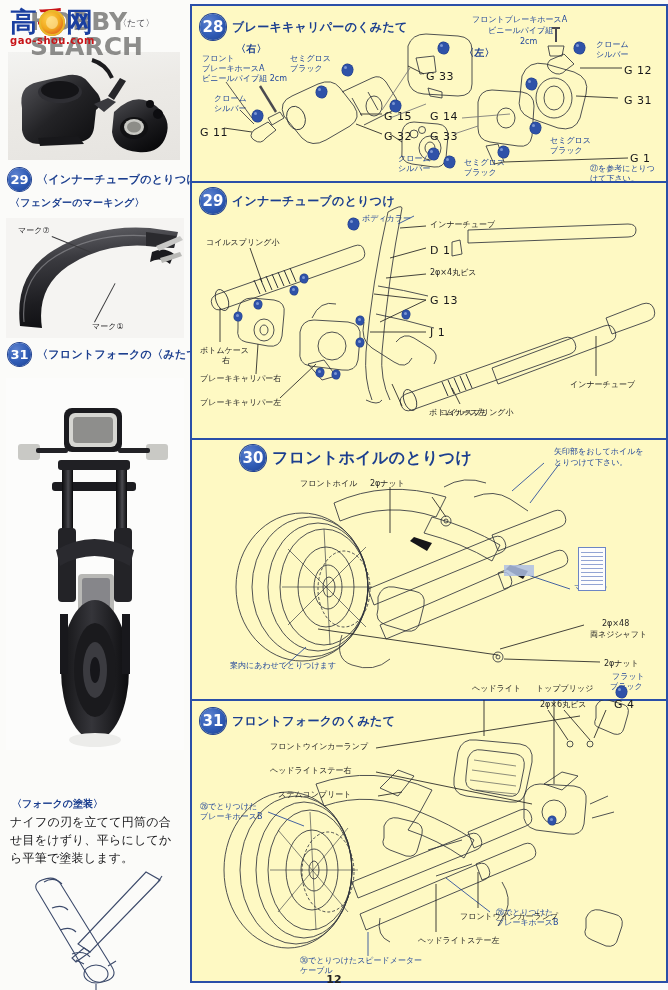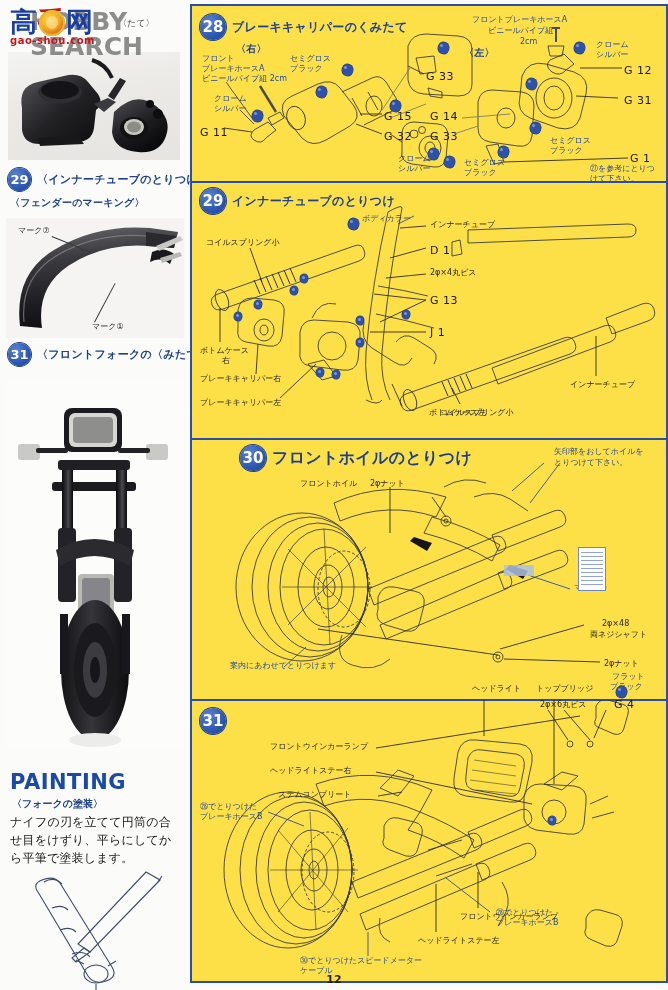--- a/index.html
+++ b/index.html
@@ -49,21 +49,21 @@
 
   
   .painting-h{position:absolute;left:10px;top:770px;color:#1a49a8;font-size:21px;font-weight:700;
      letter-spacing:.5px;font-family:"DejaVu Sans","Liberation Sans",sans-serif;}
   .painting-sub{position:absolute;left:12px;top:797px;color:#1c3f8f;font-size:10px;font-weight:700;}
   .painting-body{position:absolute;left:10px;top:813px;width:168px;font-size:12px;color:#17171a;
      line-height:1.5;letter-spacing:.2px;}
 
   
   .rightwrap{position:absolute;left:190px;top:4px;width:474px;height:975px;
-    border:2px solid #2a4fa8;background:#fde047;}
+    border:2px solid #2a4fa8;background:#fef9c3;}
   .divider{position:absolute;left:0;right:0;height:1.5px;background:#2a4fa8;}
 
   .stage{position:absolute;}
 
   
   .ld{position:absolute;background:#3a3a3d;height:1px;transform-origin:0 0;}
 
   
   .blob{position:absolute;width:11px;height:12px;background:#2f52a8;
      border-radius:48% 52% 45% 55%/55% 45% 55% 45%;box-shadow:0 0 0 .5px #1e3a84;}
@@ -201,21 +201,20 @@
         <ellipse cx="89" cy="292" rx="34" ry="70" fill="url(#tyre)"></ellipse>
         <ellipse cx="89" cy="292" rx="21" ry="47" fill="#1a1a1d"></ellipse>
         <ellipse cx="89" cy="292" rx="12" ry="28" fill="#3b3b40"></ellipse>
         <ellipse cx="89" cy="292" rx="5" ry="13" fill="#16161a"></ellipse>
         <rect x="54" y="236" width="8" height="60" fill="#18181c"></rect>
         <rect x="116" y="236" width="8" height="60" fill="#18181c"></rect>
         <ellipse cx="89" cy="362" rx="26" ry="7" fill="#ececea"></ellipse>
       </svg>
     </div>
 
-    <div class="painting-h">PAINTING</div>
     <div class="painting-sub">〈フォークの塗装〉</div>
     <div class="painting-body">ナイフの刃を立てて円筒の合せ目をけずり、平らにしてから平筆で塗装します。</div>
 
     <svg style="position:absolute;left:10px;top:868px;" width="170" height="122" viewBox="0 0 170 122">
       <g fill="none" stroke="#3c4a6b" stroke-width="1.1">
         <path d="M28 24 q-6 -8 4 -12 q12 -5 18 3 l52 84 q6 10 -6 14 q-12 4 -18 -5z"></path>
         <path d="M34 14 q10 -6 18 2"></path>
         <path d="M42 40 q10 -4 16 2"></path>
         <path d="M50 62 q10 -4 16 2"></path>
         <path d="M62 86 q12 -4 18 3"></path>
@@ -508,20 +507,21 @@
           <i style="top:24px"></i>
           <i style="top:28px"></i>
           <i style="top:32px"></i>
           <i style="top:36px"></i>
       </div>
     </div>
 
     <div class="stage" style="left:0;top:694px;width:470px;height:280px;">
       <div class="sec-head" style="left:8px;top:8px;">
         <div class="num-badge">31</div>
+        <div class="sec-title" style="font-size:12px;">フロントフォークのくみたて</div>
       </div>
 
       <div class="lbl" style="left:280px;top:-16px;">ヘッドライト</div>
       <div class="lbl" style="left:344px;top:-16px;">トップブリッジ</div>
       <div class="lbl blue" style="left:420px;top:-28px;">フラット</div>
       <div class="lbl blue" style="left:418px;top:-18px;">ブラック</div>
       <div class="lbl code" style="left:422px;top:-2px;">G 4</div>
       <div class="lbl" style="left:348px;top:0px;">2φ×6丸ビス</div>
 
       <div class="lbl" style="left:78px;top:42px;">フロントウインカーランプ</div>

